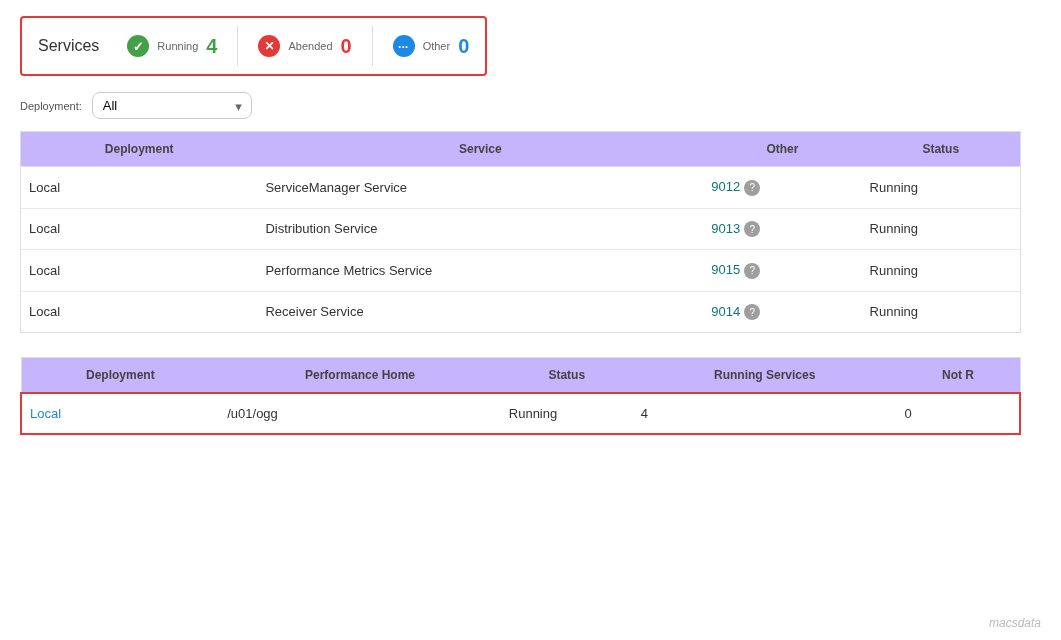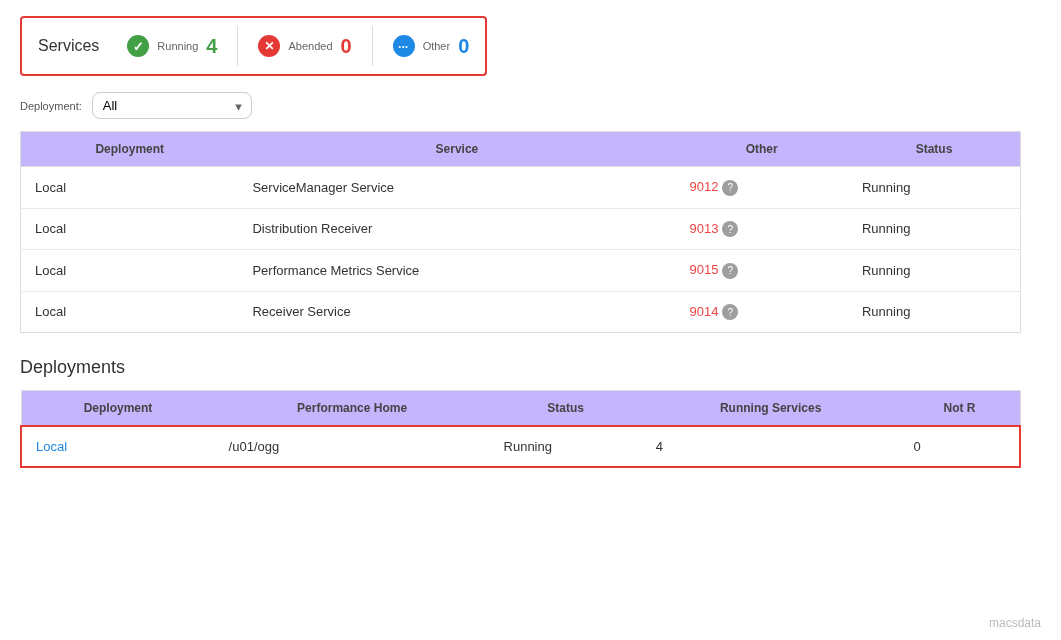--- a/index.html
+++ b/index.html
@@ -162,30 +162,30 @@
     .data-table th {
       background: #c4b5fd;
       padding: 10px 14px;
       text-align: center;
       font-weight: 600;
       font-size: 12px;
       color: #444;
       border-bottom: 1px solid #ddd;
     }
     .data-table td {
-      padding: 12px 14px;
+      padding: 12px 8px;
       border-bottom: 1px solid #e8e8e8;
       font-size: 13px;
       color: #333;
     }
     .data-table tr:last-child td {
       border-bottom: none;
     }
     .port-link {
-      color: #ef4444;
+      color: #0f766e;
       text-decoration: none;
       cursor: pointer;
     }
     .help-icon {
       display: inline-flex;
       align-items: center;
       justify-content: center;
       width: 16px;
       height: 16px;
       border-radius: 50%;
@@ -208,20 +208,21 @@
       cursor: pointer;
     }
 
     
     .watermark {
       position: fixed;
       bottom: 10px;
       right: 20px;
       color: #bbb;
       font-size: 12px;
+      font-style: italic;
     }
 
     
     tr.red-outline-row td:first-child { border-left: 2px solid #e53935 !important; }
     tr.red-outline-row td:last-child { border-right: 2px solid #e53935 !important; }
     tr.red-outline-row td {
       border-top: 2px solid #e53935 !important;
       border-bottom: 2px solid #e53935 !important;
     }
   </style>
@@ -287,21 +288,21 @@
       </thead>
       <tbody id="services-tbody">
       <tr>
             <td>Local</td>
             <td>ServiceManager Service</td>
             <td><a class="port-link">9012</a><span class="help-icon">?</span></td>
             <td>Running</td>
           </tr>
           <tr>
             <td>Local</td>
-            <td>Distribution Receiver</td>
+            <td>Distribution Service</td>
             <td><a class="port-link">9013</a><span class="help-icon">?</span></td>
             <td>Running</td>
           </tr>
           <tr>
             <td>Local</td>
             <td>Performance Metrics Service</td>
             <td><a class="port-link">9015</a><span class="help-icon">?</span></td>
             <td>Running</td>
           </tr>
           <tr>
@@ -309,21 +310,20 @@
             <td>Receiver Service</td>
             <td><a class="port-link">9014</a><span class="help-icon">?</span></td>
             <td>Running</td>
           </tr>
         </tbody>
     </table>
   </div>
 
   
   <div class="table-section">
-    <h2 class="section-title">Deployments</h2>
     <table class="data-table">
       <thead>
         <tr>
           <th>Deployment</th>
           <th>Performance Home</th>
           <th>Status</th>
           <th>Running Services</th>
           <th>Not R</th>
         </tr>
       </thead>

